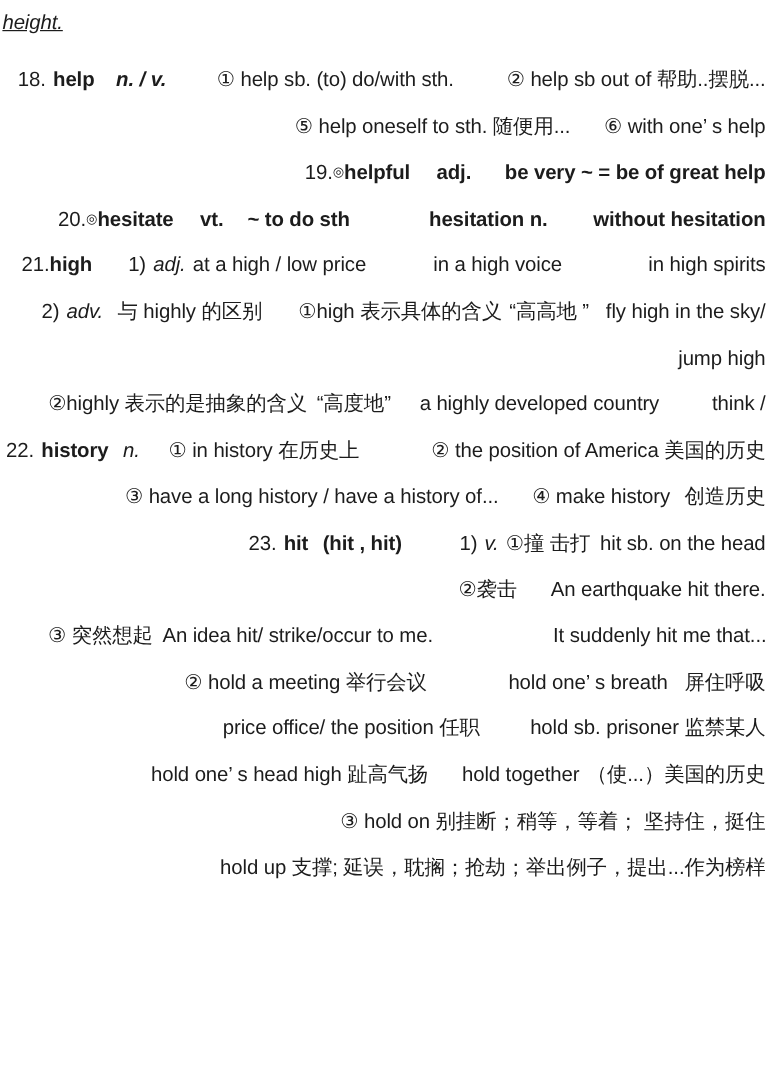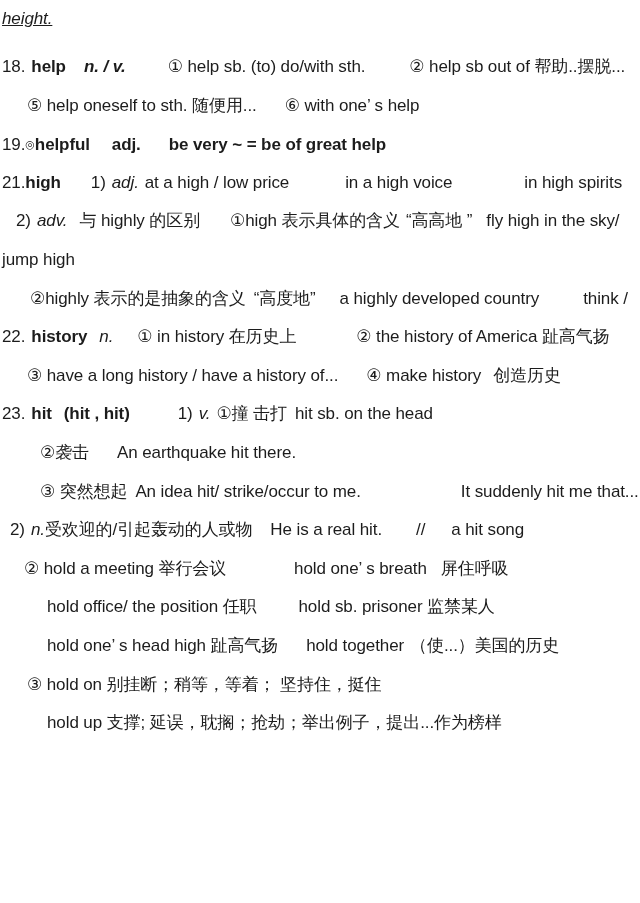--- a/index.html
+++ b/index.html
@@ -3,21 +3,21 @@
 <meta charset="utf-8">
 <style>
   html,body{margin:0;padding:0;}
   body{
     width:640px;height:903px;background:#ffffff;overflow:hidden;
     font-family:"Liberation Sans","DejaVu Sans",sans-serif;
     font-size:17px;color:#1c1c1c;letter-spacing:-0.1px;
   }
   .doc{padding:4px 2px 0 2px;}
   .hdr{margin:0;height:44px;line-height:30px;white-space:nowrap;}
-  .ln{margin:0;height:38.6px;line-height:38.6px;white-space:nowrap;}
+  .ln{margin:0;height:38.6px;line-height:38.6px;white-space:nowrap;text-align:right;}
   .b{font-weight:bold;}
   .i{font-style:italic;}
   .u{text-decoration:underline;}
   .mk{font-size:11px;vertical-align:2px;}
   .g{display:inline-block;}
   .sp{display:inline-block;width:6px;}
 </style>
 </head>
 <body>
 
@@ -25,46 +25,46 @@
 
   <p class="hdr"><span class="i u">height.</span></p>
 
   <p class="ln"><span>18.</span><span class="sp"></span><span class="b">help</span><span class="g" style="width:18px"></span><span class="b i">n. / v.</span><span class="g" style="width:42px"></span><span>① help sb. (to) do/with sth.</span><span class="g" style="width:44px"></span><span>② help sb out of 帮助..摆脱...</span></p>
 
 
   <p class="ln" style="padding-left:25px"><span>⑤ help oneself to sth. 随便用...</span><span class="g" style="width:28px"></span><span>⑥ with one’ s help</span></p>
 
   <p class="ln"><span>19.</span><span class="mk">◎</span><span class="b">helpful</span><span class="g" style="width:22px"></span><span class="b">adj.</span><span class="g" style="width:28px"></span><span class="b">be very ~ = be of great help</span></p>
 
+  <p class="ln"><span>20.</span><span class="mk">◎</span><span class="b">hesitate</span><span class="g" style="width:22px"></span><span class="b">vt.</span><span class="g" style="width:20px"></span><span class="b">~ to do sth</span><span class="g" style="width:66px"></span><span class="b">hesitation  n.</span><span class="g" style="width:38px"></span><span class="b">without hesitation</span></p>
 
   <p class="ln"><span>21.</span><span class="b">high</span><span class="g" style="width:30px"></span><span>1)</span><span class="sp"></span><span class="i">adj.</span><span class="sp"></span><span>at a high / low price</span><span class="g" style="width:56px"></span><span>in a high voice</span><span class="g" style="width:72px"></span><span>in high spirits</span></p>
 
   <p class="ln" style="padding-left:14px"><span>2)</span><span class="sp"></span><span class="i">adv.</span><span class="g" style="width:12px"></span><span>与 highly 的区别</span><span class="g" style="width:30px"></span><span>①high 表示具体的含义</span><span class="g" style="width:6px"></span><span>“高高地 ”</span><span class="g" style="width:14px"></span><span>fly high in the sky/</span></p>
 
   <p class="ln"><span>jump high</span></p>
 
   <p class="ln" style="padding-left:28px"><span>②highly 表示的是抽象的含义</span><span class="g" style="width:8px"></span><span>“高度地”</span><span class="g" style="width:24px"></span><span>a highly developed country</span><span class="g" style="width:44px"></span><span>think /</span></p>
 
 
-  <p class="ln"><span>22.</span><span class="sp"></span><span class="b">history</span><span class="g" style="width:12px"></span><span class="i">n.</span><span class="g" style="width:24px"></span><span>① in history 在历史上</span><span class="g" style="width:60px"></span><span>② the history of America 趾高气扬</span></p>
+  <p class="ln"><span>22.</span><span class="sp"></span><span class="b">history</span><span class="g" style="width:12px"></span><span class="i">n.</span><span class="g" style="width:24px"></span><span>① in history 在历史上</span><span class="g" style="width:60px"></span><span>② the position of America 美国的历史</span></p>
 
   <p class="ln" style="padding-left:25px"><span>③ have a long history / have a history of...</span><span class="g" style="width:28px"></span><span>④ make history</span><span class="g" style="width:12px"></span><span>创造历史</span></p>
 
   <p class="ln"><span>23.</span><span class="sp"></span><span class="b">hit</span><span class="g" style="width:12px"></span><span class="b">(hit , hit)</span><span class="g" style="width:48px"></span><span>1)</span><span class="sp"></span><span class="i">v.</span><span class="sp"></span><span>①撞 击打</span><span class="g" style="width:8px"></span><span>hit sb. on the head</span></p>
 
   <p class="ln" style="padding-left:38px"><span>②袭击</span><span class="g" style="width:28px"></span><span>An earthquake hit there.</span></p>
 
   <p class="ln" style="padding-left:38px"><span>③ 突然想起</span><span class="g" style="width:8px"></span><span>An idea hit/ strike/occur to me.</span><span class="g" style="width:100px"></span><span>It suddenly hit me that.......</span></p>
 
-  <p class="ln" style="padding-left:8px"><span>2)</span><span class="sp"></span><span class="i">n.</span><span>受欢迎的/引起轰动的人或物</span><span class="g" style="width:18px"></span><span>He is a real hit.</span><span class="g" style="width:34px"></span><span>//</span><span class="g" style="width:26px"></span><span>a hit song</span></p>
 
 
   <p class="ln" style="padding-left:22px"><span>② hold a meeting 举行会议</span><span class="g" style="width:68px"></span><span>hold one’ s breath</span><span class="g" style="width:14px"></span><span>屏住呼吸</span></p>
 
-  <p class="ln" style="padding-left:45px"><span>hold office/ the position 任职</span><span class="g" style="width:42px"></span><span>hold sb. prisoner 监禁某人</span></p>
+  <p class="ln" style="padding-left:45px"><span>price office/ the position 任职</span><span class="g" style="width:42px"></span><span>hold sb. prisoner 监禁某人</span></p>
 
   <p class="ln" style="padding-left:45px"><span>hold one’ s head high 趾高气扬</span><span class="g" style="width:28px"></span><span>hold together</span><span class="g" style="width:6px"></span><span>（使...）美国的历史</span></p>
 
   <p class="ln" style="padding-left:25px"><span>③ hold on 别挂断；稍等，等着； 坚持住，挺住</span></p>
 
   <p class="ln" style="padding-left:45px"><span>hold up 支撑; 延误，耽搁；抢劫；举出例子，提出...作为榜样</span></p>
 
 </div>
 
 </body></html>

